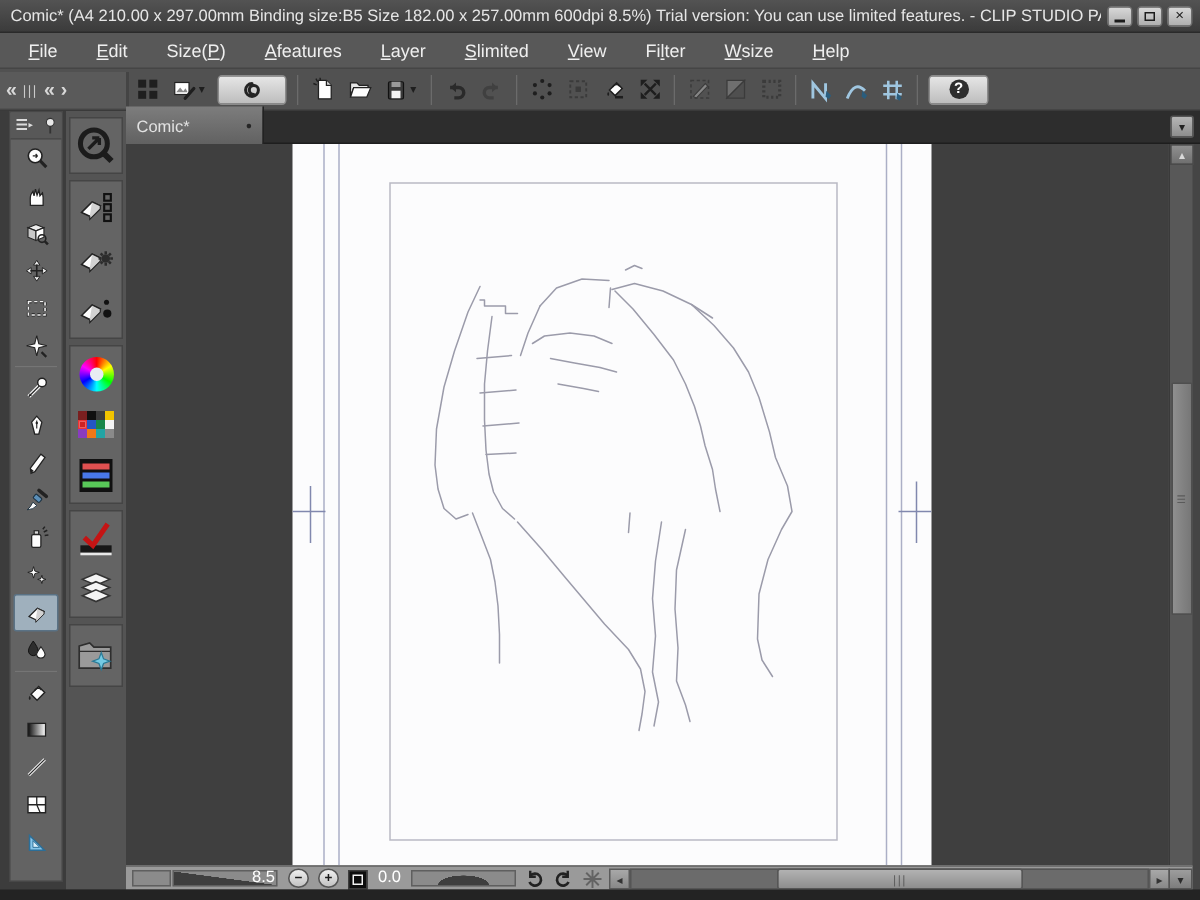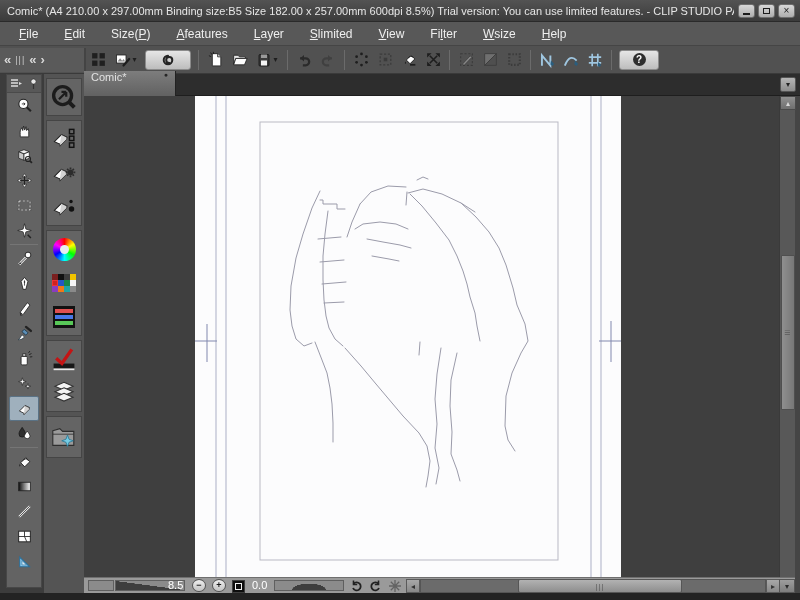--- a/index.html
+++ b/index.html
@@ -66,21 +66,21 @@
   .cset .selc{outline:1.5px solid #e33;outline-offset:-1px;box-shadow:inset 0 0 0 1px #fff;}
   .film{width:22px;height:22px;background:#111;display:flex;flex-direction:column;
     justify-content:space-evenly;padding:1px 2px;}
   .film div{height:4px;}
 
   
   .canvascol{position:absolute;left:84px;top:74px;width:716px;height:519px;background:#454545;}
   .tabbar{position:absolute;left:0;top:0;width:716px;height:22px;background:#2d2d2d;
     border-bottom:1px solid #1e1e1e;display:flex;align-items:center;}
   .tab{width:92px;height:28px;background:linear-gradient(#7d7d7d,#5e5e5e);color:#e2e2e2;
-    font-size:11px;display:flex;padding:0 7px;border-right:1px solid #222;}
+    font-size:11px;display:flex;align-items:center;padding:0 7px;border-right:1px solid #222;}
   .tabdot{margin-left:auto;font-size:7px;color:#262626;}
   .tablist{position:absolute;right:4px;top:3px;width:16px;height:15px;
     background:linear-gradient(#b5b5b5,#8d8d8d);border:1px solid #555;border-radius:2px;
     font-size:8px;color:#222;display:flex;align-items:center;justify-content:center;}
   .viewport{position:absolute;left:0;top:22px;width:695px;height:481px;background:#3f3f3f;overflow:hidden;}
   .page{position:absolute;left:111px;top:0;width:426px;height:481px;background:#fcfcfd;}
   .page svg{position:absolute;left:0;top:0;}
   .stroke{fill:none;stroke:#9b9baa;stroke-width:1;stroke-linecap:round;stroke-linejoin:round;}
   .guide{stroke:#abafc6;stroke-width:1;}
   .crop{stroke:#8188ae;stroke-width:1;}

